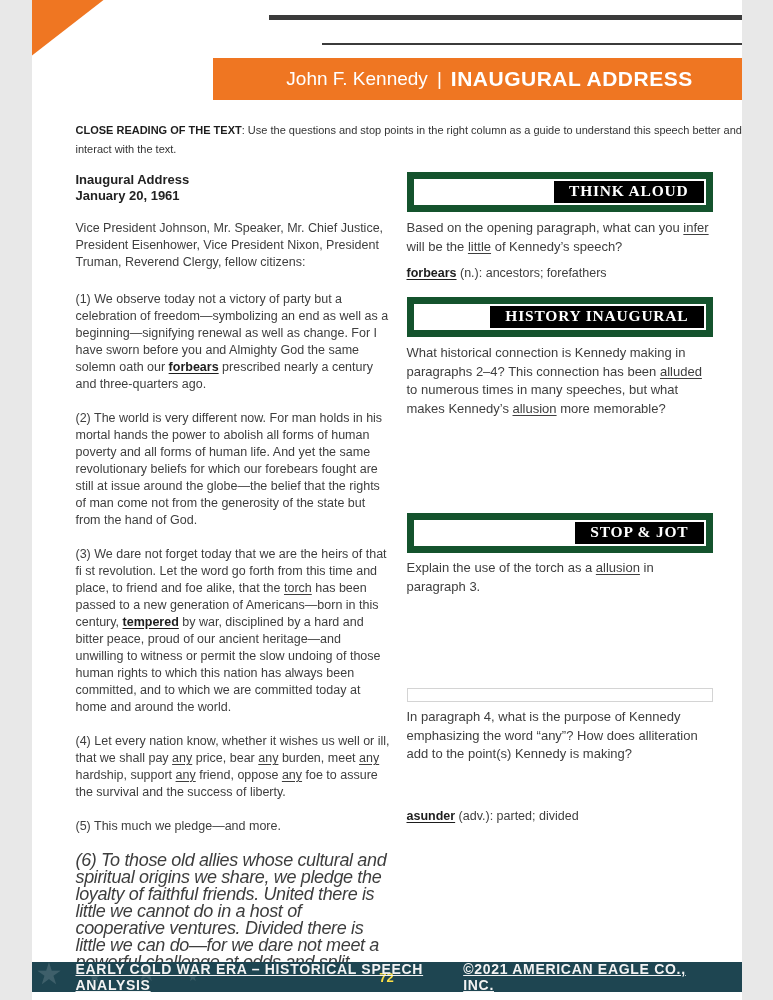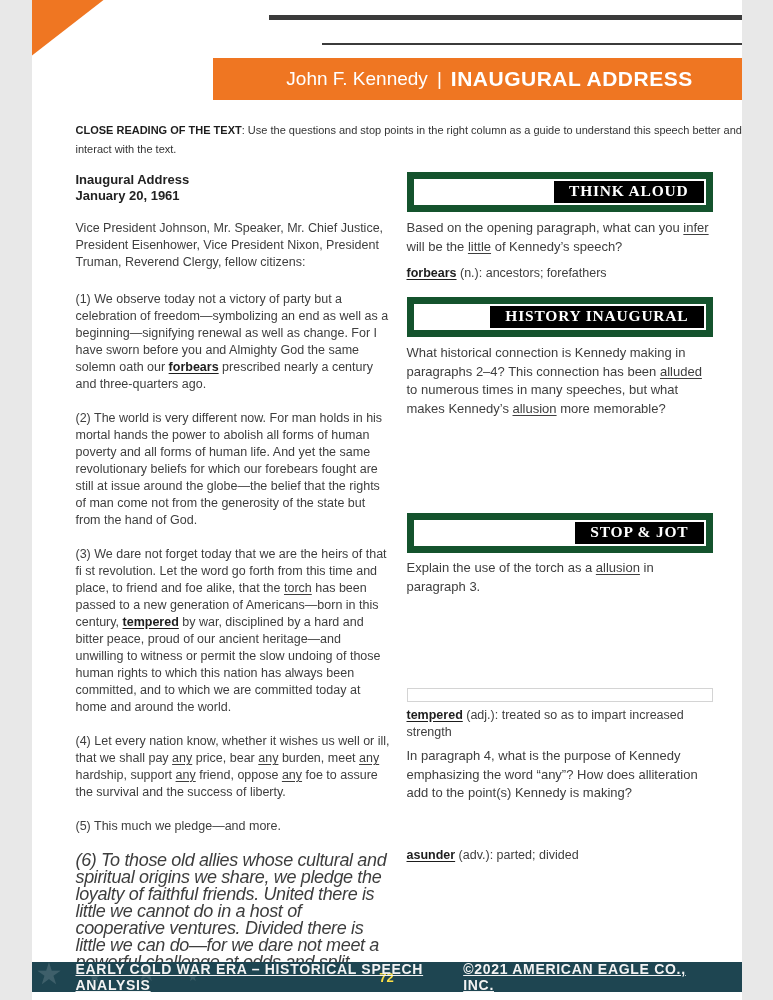--- a/index.html
+++ b/index.html
@@ -111,21 +111,20 @@
           <span class="hdr-bar">HISTORY INAUGURAL</span>
         </div>
         <p class="q"><span>What historical connection is Kennedy making in paragraphs 2–4? This connection has been </span><span class="run-u">alluded</span><span> to numerous times in many speeches, but what makes Kennedy’s </span><span class="run-u">allusion</span><span> more memorable?</span></p>
 
         <div class="hdr-box mt-stopjot">
           <span class="hdr-bar">STOP &amp; JOT</span>
         </div>
         <p class="q q-tight"><span>Explain the use of the torch as a </span><span class="run-u">allusion</span><span> in paragraph 3.</span></p>
 
         <div class="answer-strip"></div>
-        <p class="vocab mt-tempered"><span class="run-b run-u">tempered</span><span> (adj.): treated so as to impart increased strength</span></p>
 
         <p class="q q-tight"><span>In paragraph 4, what is the purpose of Kennedy emphasizing the word “any”? How does alliteration add to the point(s) Kennedy is making?</span></p>
 
         <p class="vocab mt-asunder"><span class="run-b run-u">asunder</span><span> (adv.): parted; divided</span></p>
 
       </div>
     </div>
   </div>
 
   <div class="footer">

